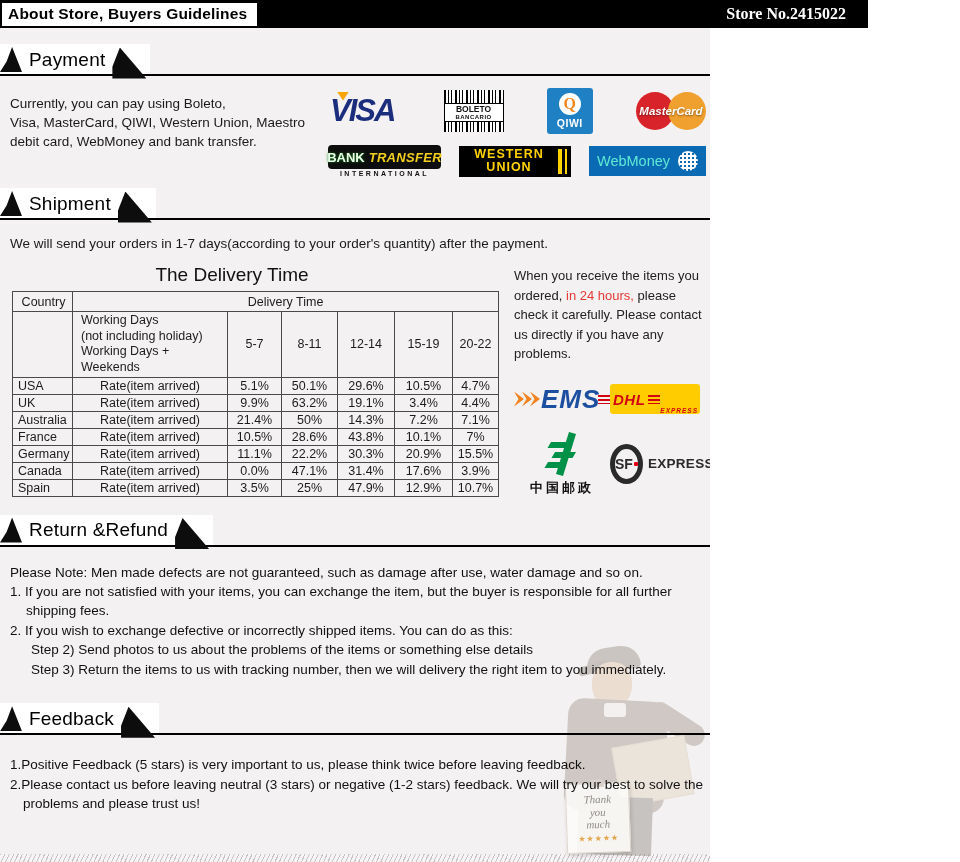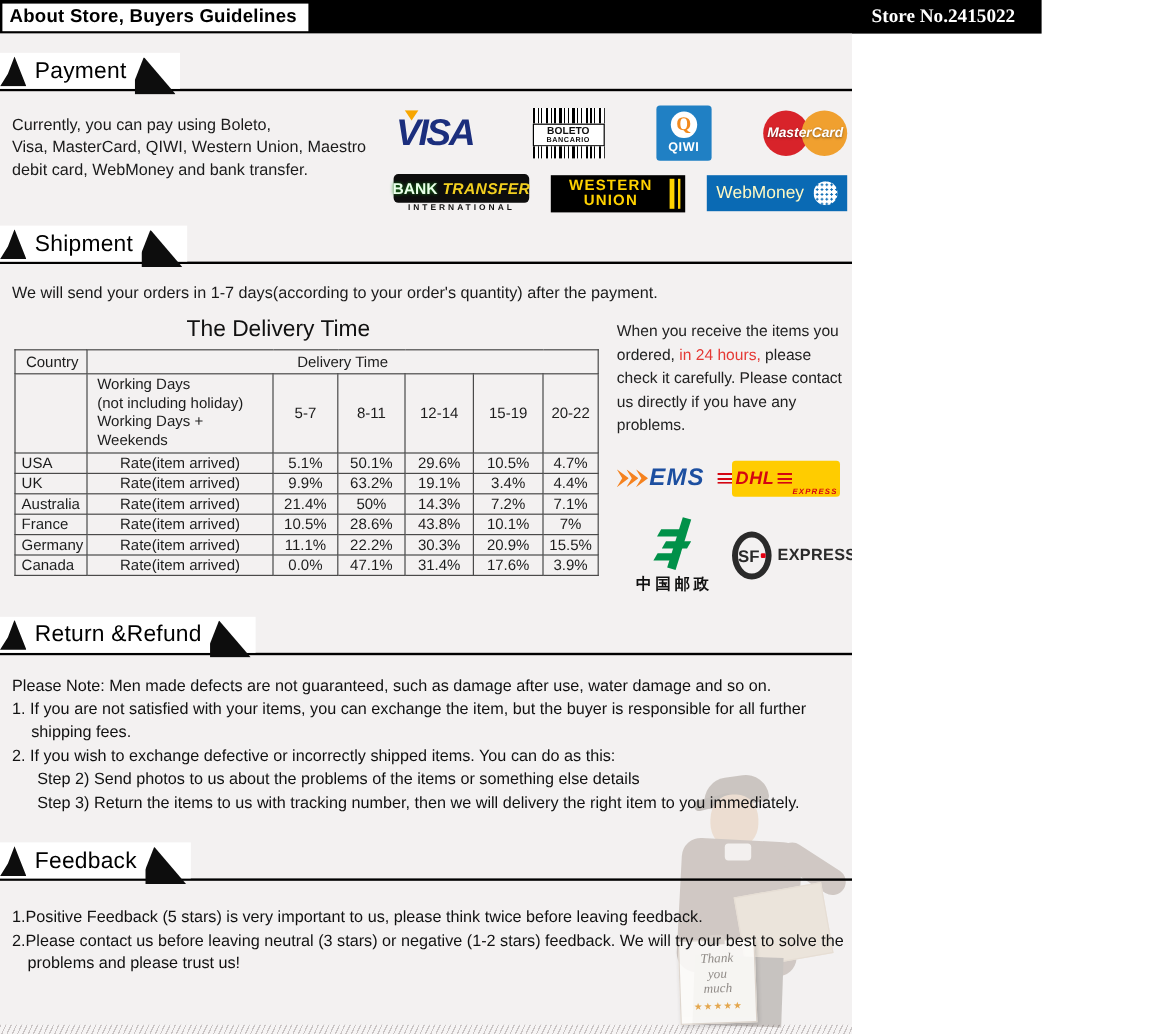--- a/index.html
+++ b/index.html
@@ -53,41 +53,41 @@
   .bt-bank { color:#eaffea; font-weight:900; font-size:13px; text-shadow:0 0 3px #1d8a1d; }
   .bt-transfer { color:#f2cf1f; font-weight:900; font-style:italic; font-size:13px; letter-spacing:.3px; }
   .bt-intl { font-size:7px; font-weight:bold; letter-spacing:2.5px; color:#111; margin-top:1px; }
 
   .wu { width:112px; height:31px; background:#000; display:flex; align-items:stretch; padding:3px 4px; }
   .wu-text { flex:1; display:flex; flex-direction:column; align-items:center; justify-content:center; color:#ffd200; font-weight:900; font-size:12.5px; line-height:1.02; letter-spacing:1px; }
   .wu-bar { width:4px; background:#ffd200; margin-left:3px; }
   .wu-bar2 { width:2px; background:#ffd200; margin-left:3px; }
 
   .wm { width:117px; height:30px; background:#0a6ab4; display:flex; align-items:center; justify-content:center; gap:8px; }
-  .wm-label { color:#fef9c3; font-size:14.5px; font-weight:normal; }
+  .wm-label { color:#5eead4; font-size:14.5px; font-weight:normal; }
   .wm-globe { width:20px; height:20px; border-radius:50%; background-color:#fff; background-image:radial-gradient(#0a6ab4 1px, transparent 1.1px); background-size:4px 4px; background-position:1px 1px; }
 
   
   .intro { margin:16px 0 0 10px; font-size:13.5px; color:#1a1a1a; }
   .ship-body { display:flex; margin:13px 0 0 12px; }
   .ship-left { width:486px; }
   .tbl-title { width:440px; text-align:center; font-size:19px; color:#111; margin-bottom:5px; }
   table.dtable { border-collapse:collapse; table-layout:fixed; width:486px; font-size:12.5px; color:#1c1c1c; background:transparent; }
   .dtable td { border:1px solid #4a4a4a; text-align:center; padding:1px 3px; height:17px; }
   .dtable .hdr-row td { height:20px; }
   .dtable td.cname { text-align:left; padding-left:5px; }
   .dtable td.wdays { text-align:left; padding-left:8px; font-size:12.5px; line-height:1.25; }
   .ship-right { width:198px; margin-left:16px; padding-top:2px; }
   .notice { font-size:13px; line-height:1.5; color:#222; }
   .notice .hl { color:#e53935; }
   .carriers { margin-top:20px; display:grid; grid-template-columns:96px 96px; row-gap:16px; align-items:center; }
 
   .ems { display:flex; align-items:center; }
   .ems-chev { width:10px; height:15px; background:#f5821f; clip-path:polygon(0 0,100% 50%,0 100%,45% 50%); margin-right:-2px; }
-  .ems-label { font-style:italic; font-weight:900; font-size:20px; color:#1d4fa0; letter-spacing:1px; margin-left:3px; }
+  .ems-label { font-style:italic; font-weight:900; font-size:26px; color:#1d4fa0; letter-spacing:1px; margin-left:3px; }
 
   .dhl { width:90px; height:30px; background:#ffcc00; border-radius:3px; display:flex; flex-direction:row; align-items:center; justify-content:center; }
   .dhl-row { display:flex; align-items:center; gap:3px; }
   .dhl-dash { width:12px; height:9px; background:repeating-linear-gradient(to bottom,#d40511 0 2px,transparent 2px 4px); }
   .dhl-label { color:#d40511; font-style:italic; font-weight:900; font-size:15px; letter-spacing:.5px; line-height:1; }
   .dhl-sub { color:#d40511; font-style:italic; font-weight:bold; font-size:6.5px; align-self:flex-end; margin-right:14px; letter-spacing:1px; }
 
   .cpost { display:flex; flex-direction:column; align-items:center; }
   .cpost-label { font-weight:bold; font-size:13px; letter-spacing:3px; color:#111; margin-top:2px; white-space:nowrap; }
 
@@ -285,20 +285,29 @@
             </tr>
             <tr>
               <td class="cname">Canada</td>
               <td>Rate(item arrived)</td>
               <td>0.0%</td>
               <td>47.1%</td>
               <td>31.4%</td>
               <td>17.6%</td>
               <td>3.9%</td>
             </tr>
+            <tr>
+              <td class="cname">Spain</td>
+              <td>Rate(item arrived)</td>
+              <td>3.5%</td>
+              <td>25%</td>
+              <td>47.9%</td>
+              <td>12.9%</td>
+              <td>10.7%</td>
+            </tr>
           </tbody>
         </table>
       </div>
 
       <div class="ship-right">
         <div class="notice">
           <span>When you receive the items you ordered, </span><span class="hl">in 24 hours,</span><span> please check it carefully. Please contact us directly if you have any problems.</span>
         </div>
         <div class="carriers">
           <div class="ems">

